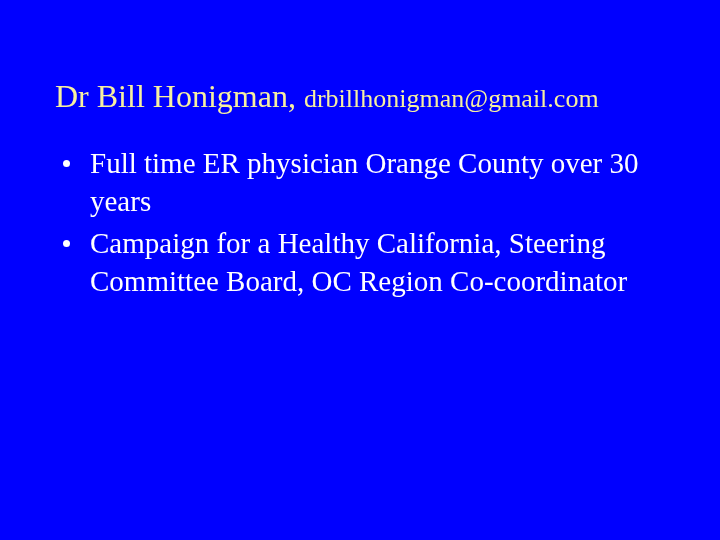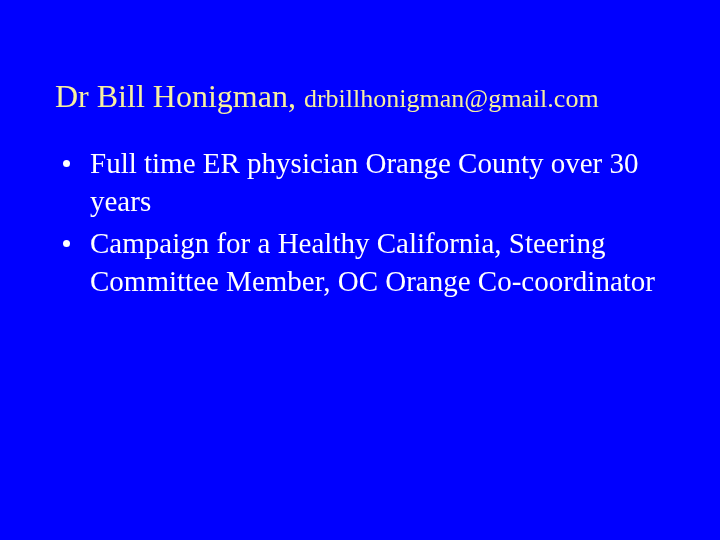--- a/index.html
+++ b/index.html
@@ -86,18 +86,18 @@
 
     <li class="bullet-item">
       <span class="bullet-marker"></span>
       <span class="bullet-text">Full time ER physician Orange County over 30 years</span>
     </li>
 
 
 
     <li class="bullet-item">
       <span class="bullet-marker"></span>
-      <span class="bullet-text">Campaign for a Healthy California, Steering Committee Member, OC Orange Co-coordinator</span>
+      <span class="bullet-text">Campaign for a Healthy California, Steering Committee Board, OC Region Co-coordinator</span>
     </li>
 
   </ul>
 
 </div>
 
 </body></html>

